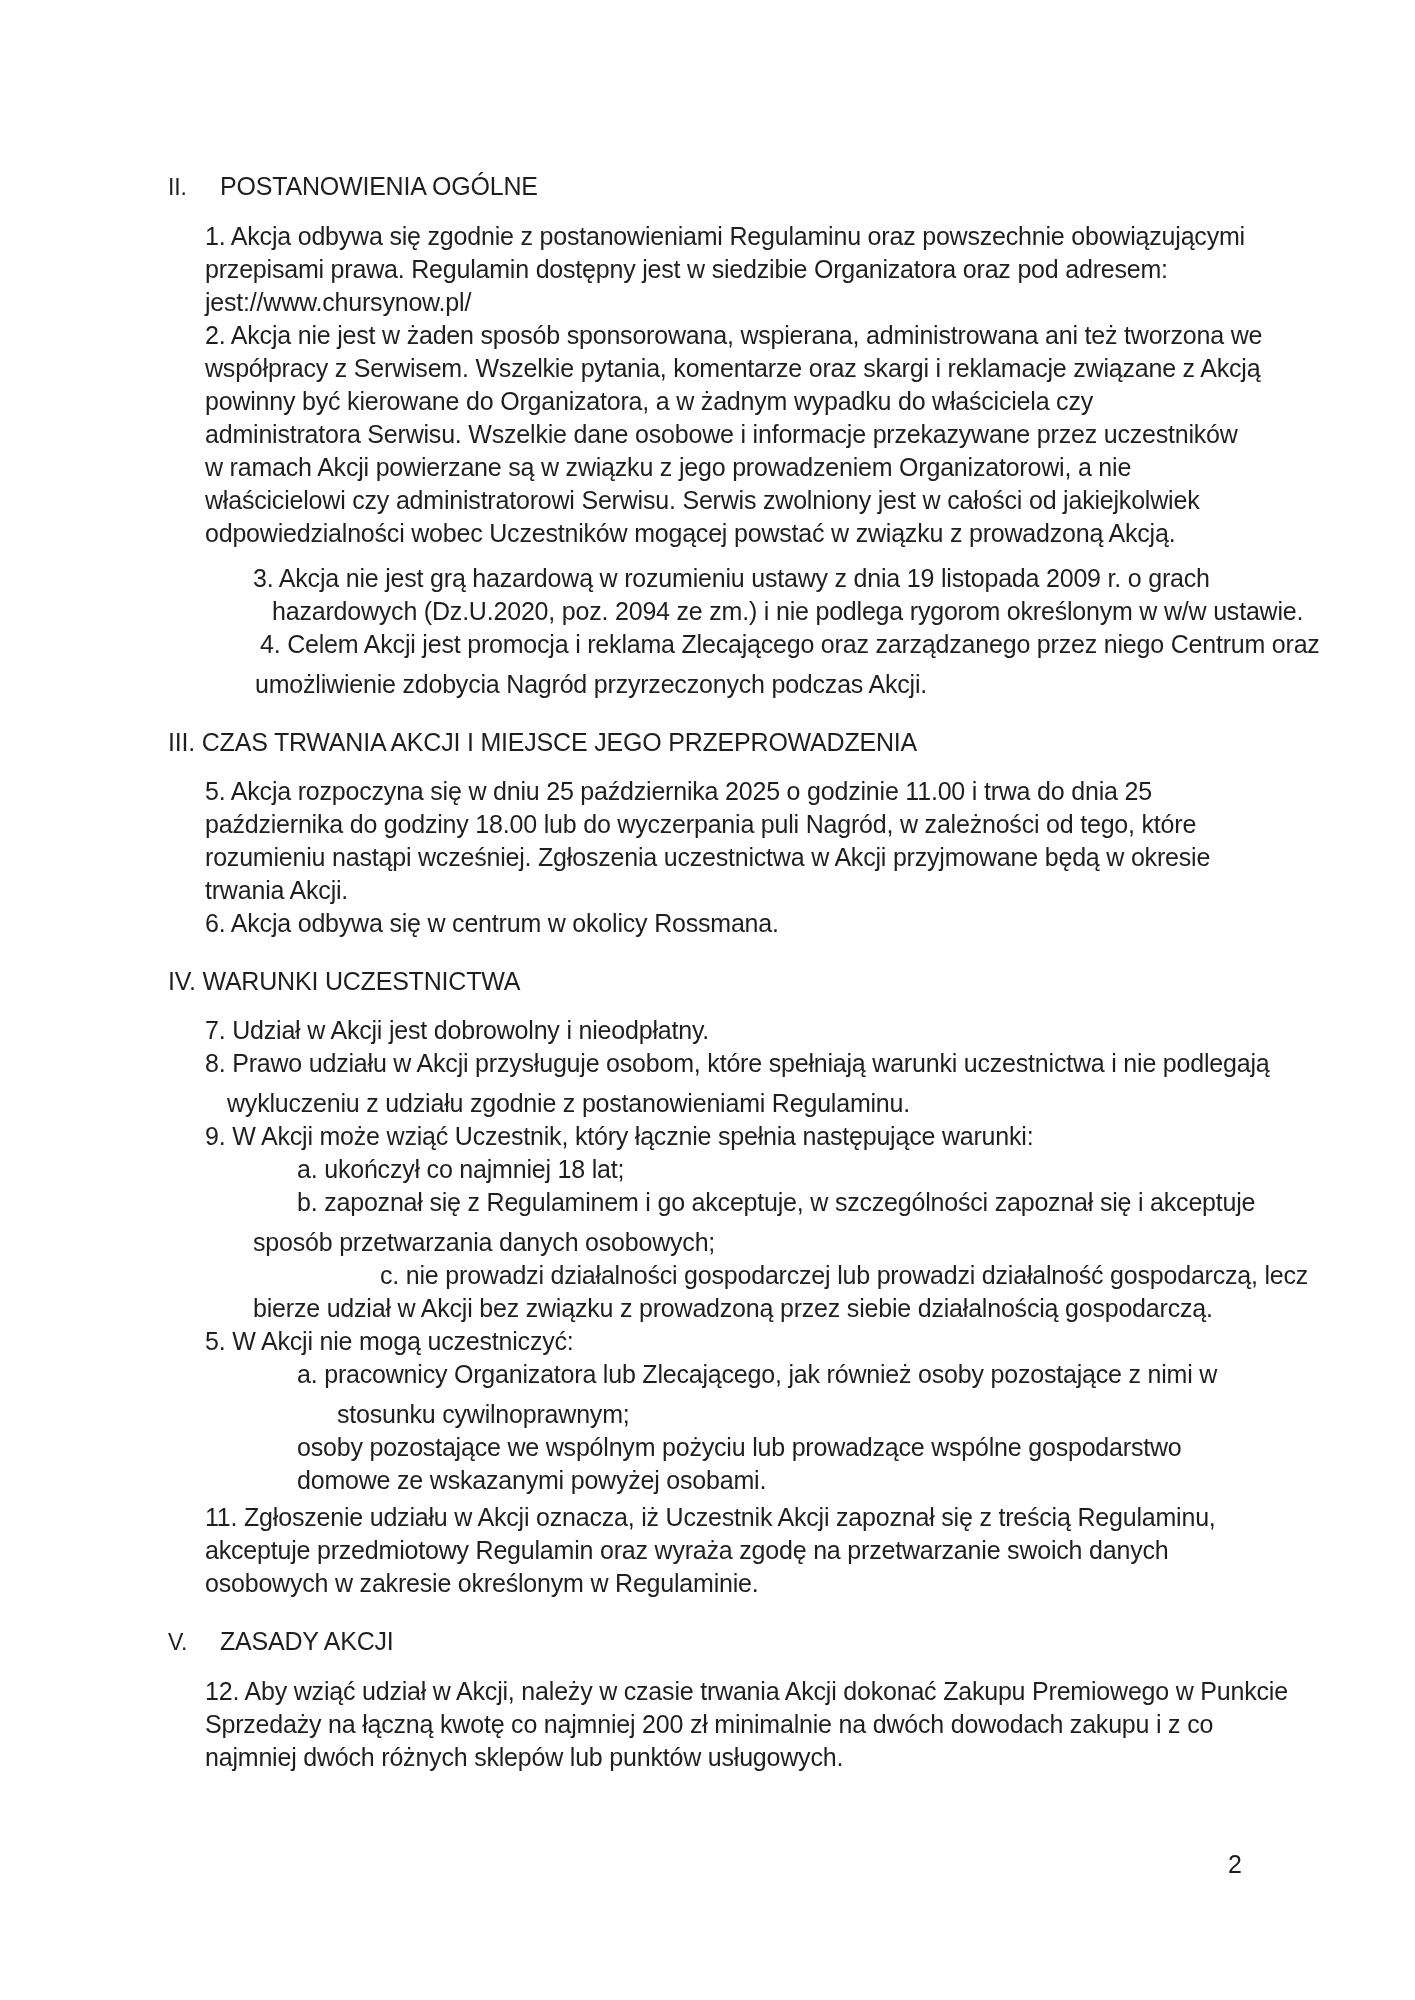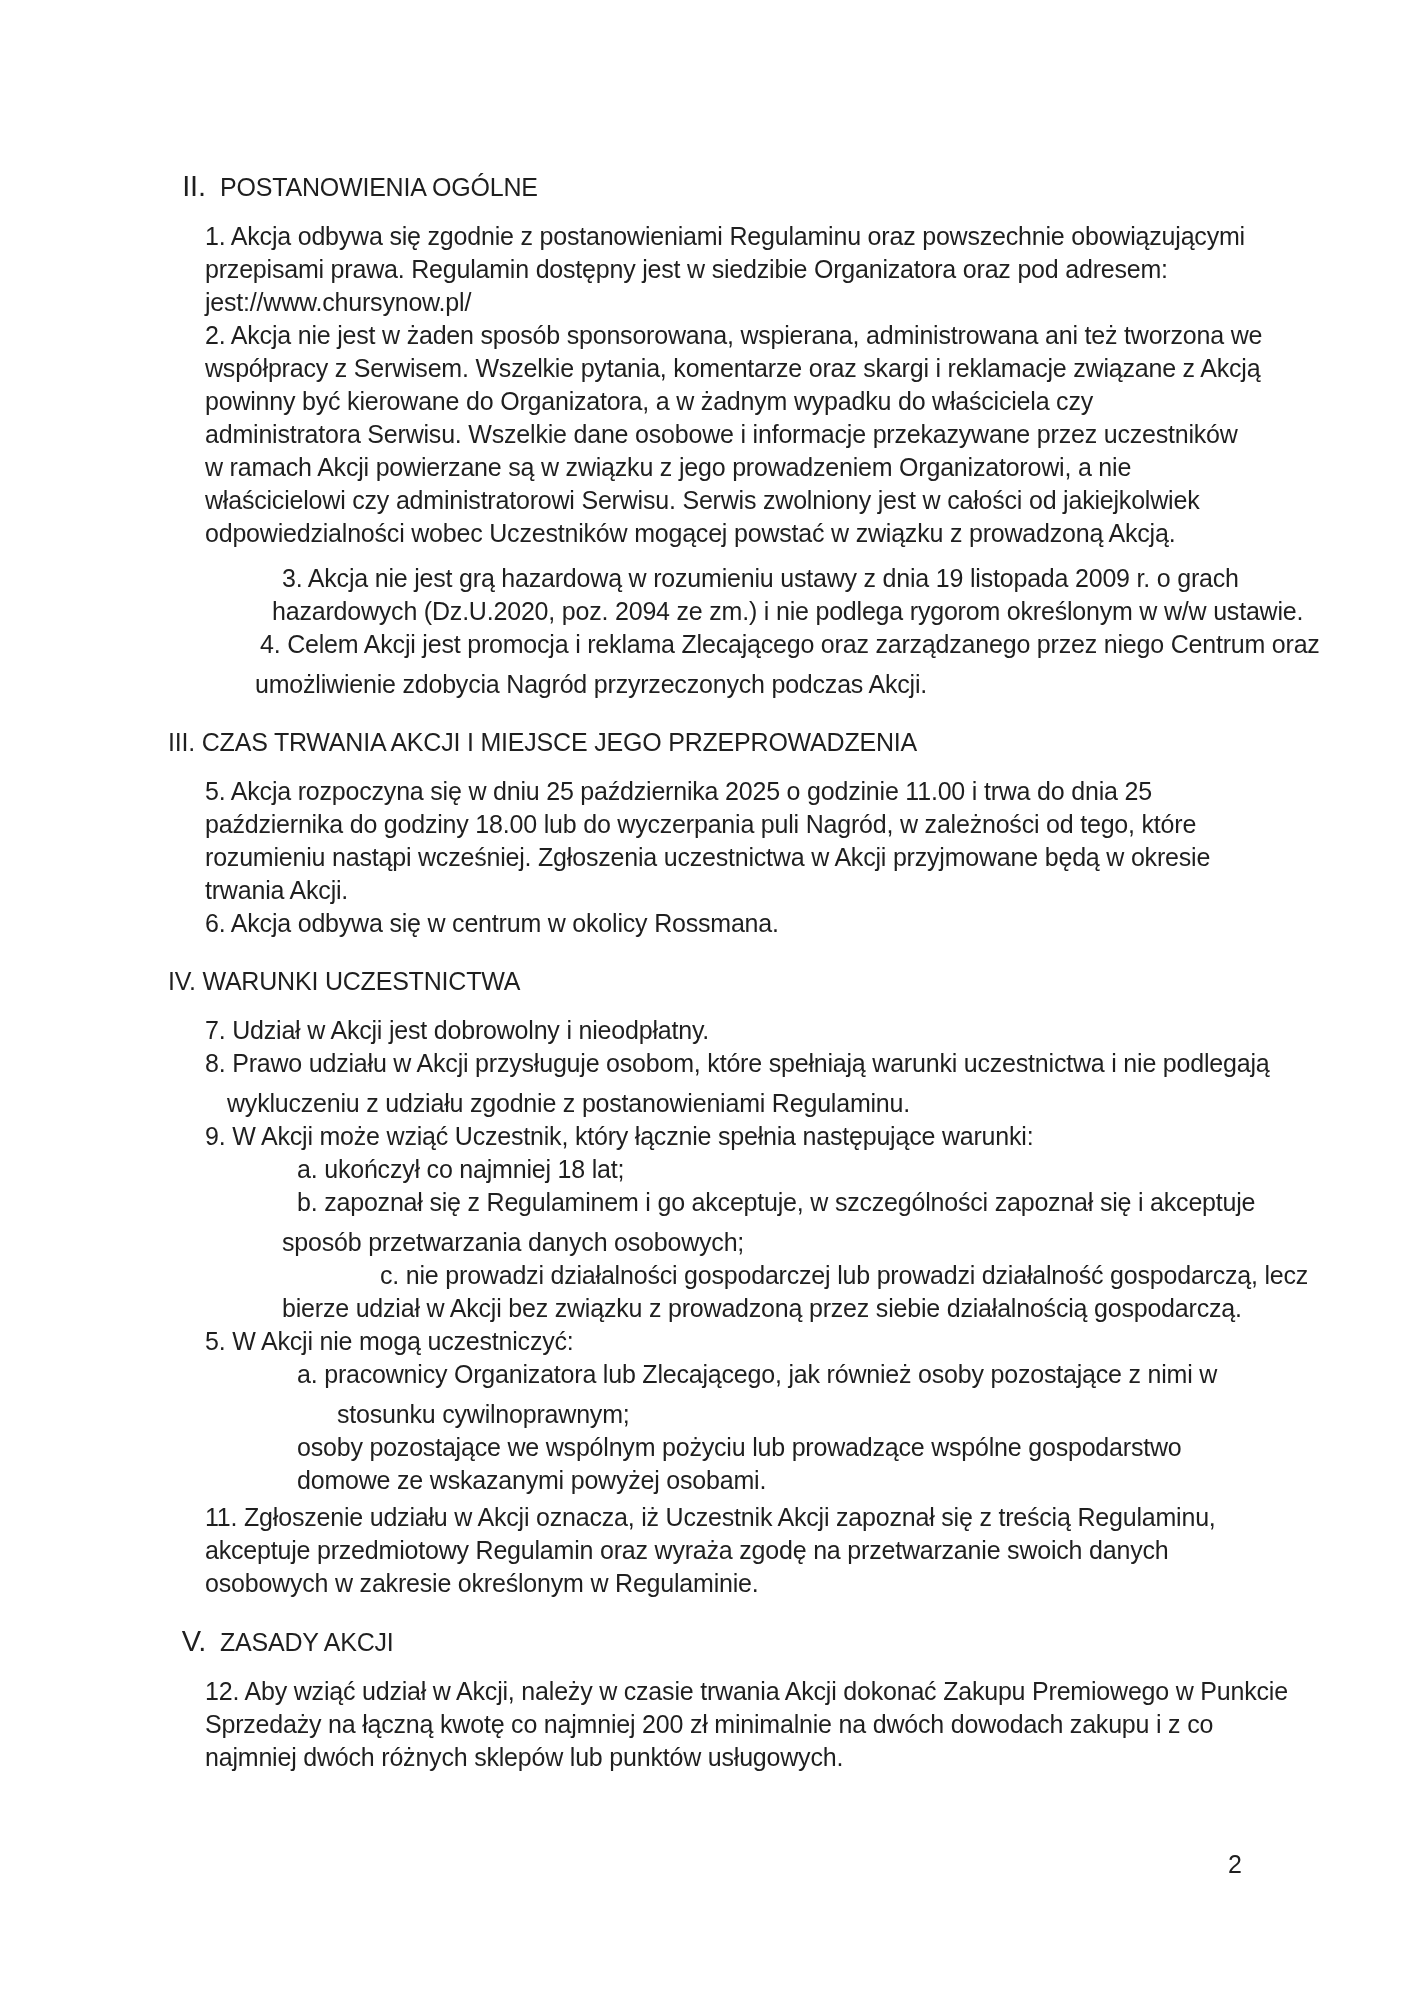--- a/index.html
+++ b/index.html
@@ -24,38 +24,37 @@
   }
   .line { height: 33px; }
   
   .i37  { margin-left: 37px;  }
   .i59  { margin-left: 59px;  }
   .i87  { margin-left: 87px;  }
   .i92  { margin-left: 92px;  }
   .i104 { margin-left: 104px; }
   .i129 { margin-left: 129px; }
   .i169 { margin-left: 169px; }
-  .i178 { margin-left: 114px; }
+  .i178 { margin-left: 85px; }
   .i212 { margin-left: 212px; }
   
   .gap7  { margin-top: 7px; }
   .gap8  { }
   .gap12 { margin-top: 12px; }
   .gap4  { margin-top: 4px; }
   .heading {
     margin: 25px 0 16px 0;
     font-size: 25px;
   }
   .heading.first { margin-top: 0; }
   .heading .numeral {
     display: inline-block;
     width: 52px;
-    font-size: 29px;
+    font-size: 23px;
     vertical-align: baseline;
-    text-align: center;
   }
   .page-number {
     position: absolute;
     left: 1228px;
     top: 1850px;
     font-size: 25px;
     color: #1f1f1f;
   }
 </style>
 </head>

